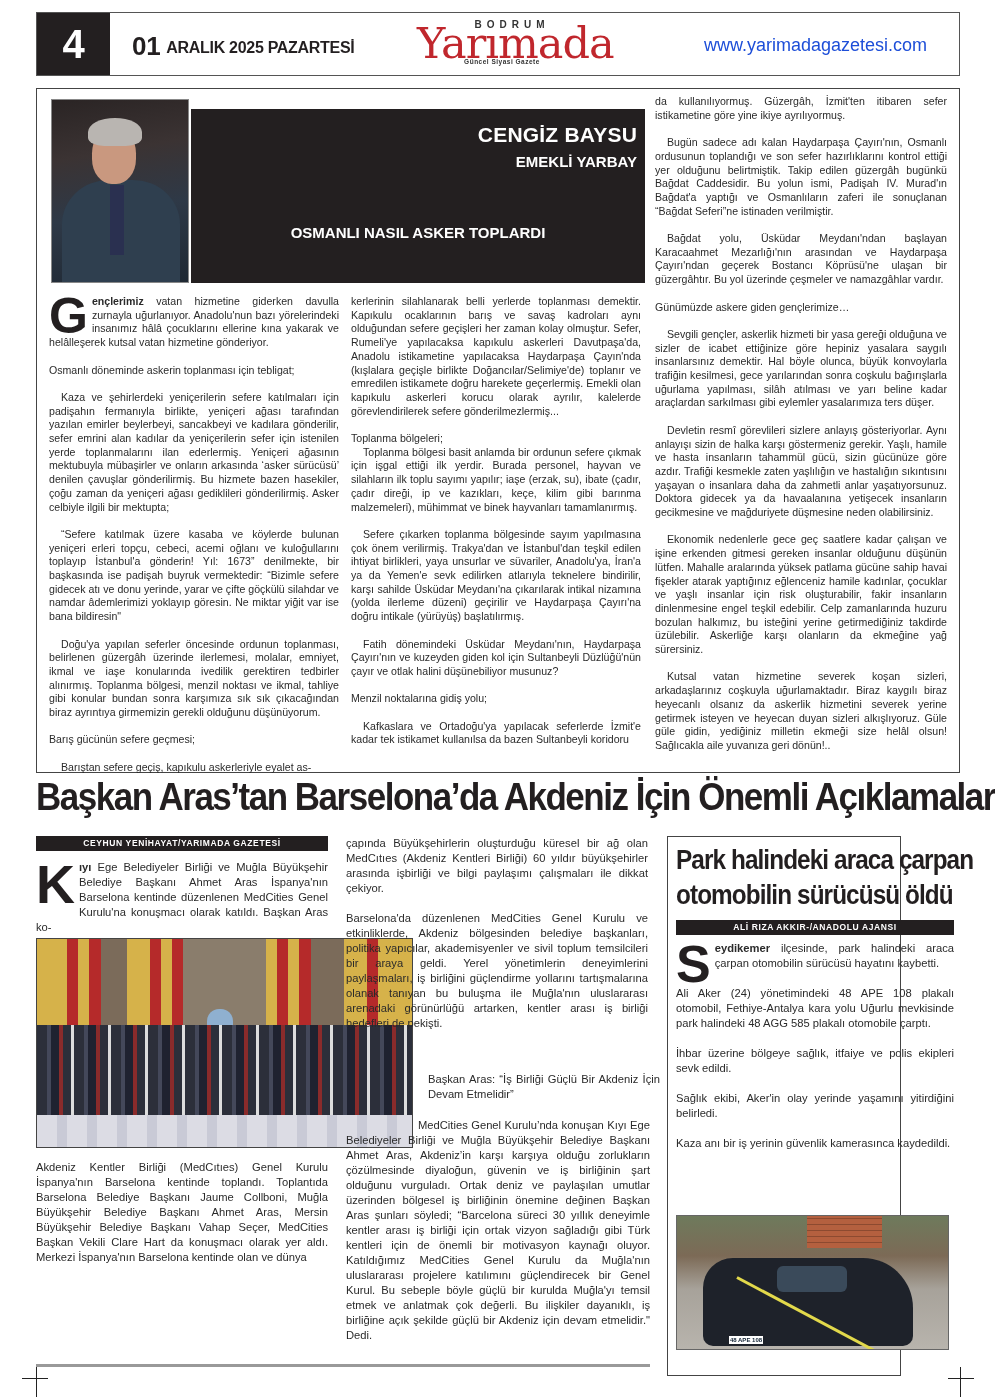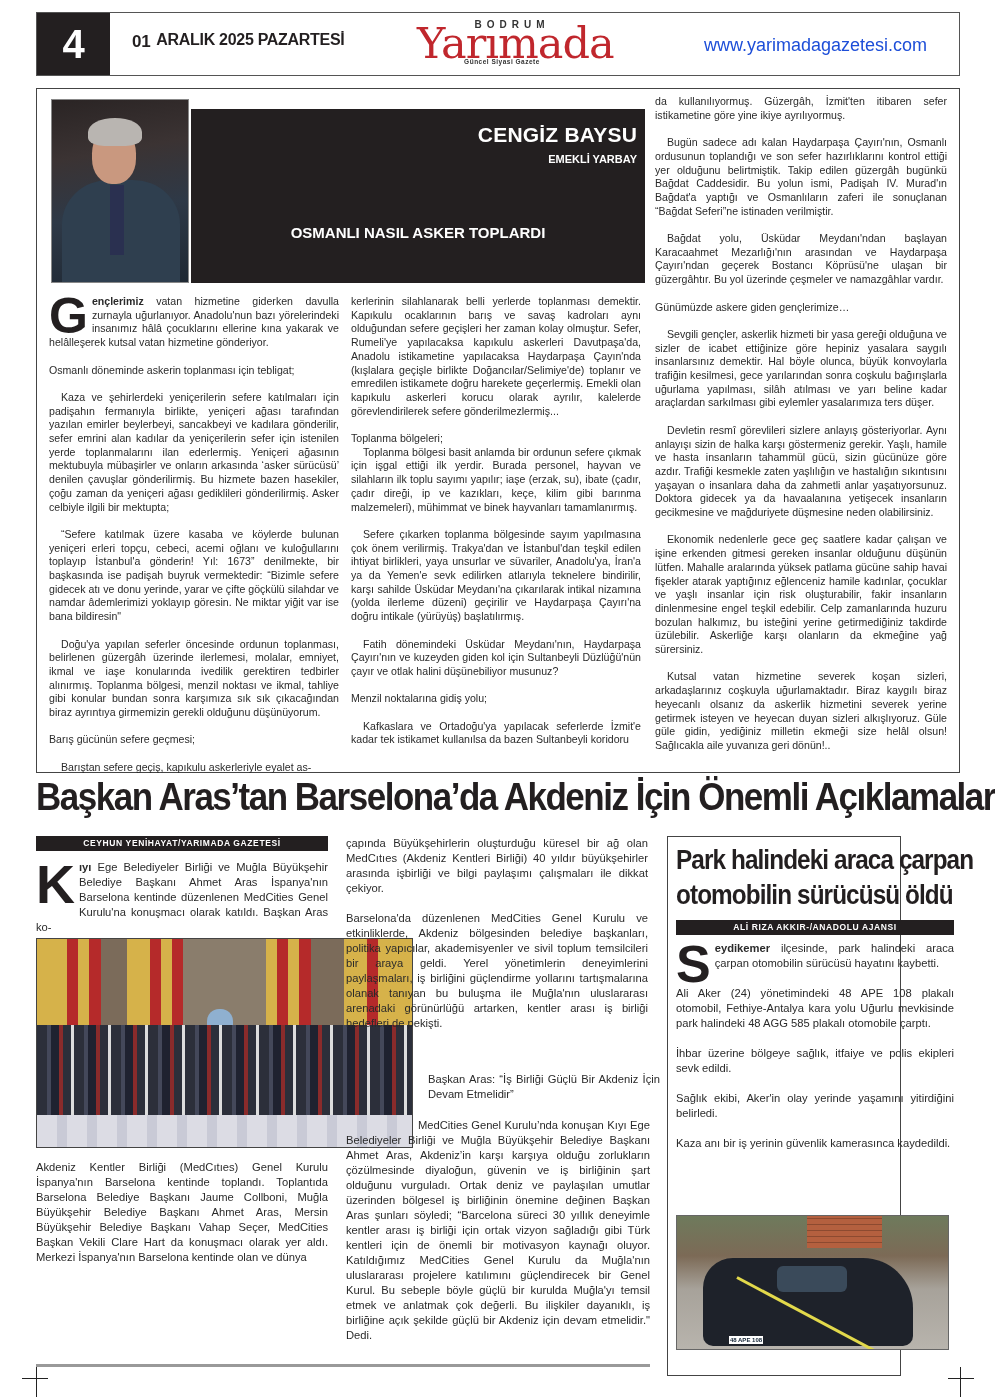--- a/index.html
+++ b/index.html
@@ -3,37 +3,37 @@
 <meta charset="utf-8">
 <style>
   * { box-sizing: border-box; margin: 0; padding: 0; }
   body { width: 995px; height: 1400px; background: #fff; position: relative; overflow: hidden; font-family: "Liberation Sans", sans-serif; color: #222; }
   .abs { position: absolute; }
 
   
   .header { left: 36px; top: 12px; width: 924px; height: 64px; border: 1px solid #555; background: #fff; }
   .page-num { left: 0; top: 0; width: 73px; height: 62px; background: #231f20; color: #fff; font-weight: bold; font-size: 40px; display: flex; align-items: center; justify-content: center; font-family: "Liberation Sans", sans-serif; }
   .date { left: 95px; top: 18px; font-weight: bold; font-size: 16px; color: #231f20; letter-spacing: -0.3px; }
-  .date .day { font-size: 17px; margin-right: 6px; vertical-align: -2px; text-align: right; }
+  .date .day { font-size: 26px; margin-right: 6px; vertical-align: -2px; text-align: right; }
   .logo { left: 380px; top: 6px; width: 170px; height: 52px; text-align: center; }
   .logo .top { font-size: 10px; font-weight: bold; letter-spacing: 5px; color: #333; display: block; margin-left: 20px; }
   .logo .main { font-family: "DejaVu Serif", serif; font-size: 43px; color: #c0272d; line-height: 26px; display: block; letter-spacing: -1px; }
   .logo .sub { font-size: 6.5px; font-weight: bold; color: #333; display: block; margin-top: 2px; letter-spacing: 0.5px; }
   .site { right: 32px; top: 22px; font-size: 18px; color: #1d4ed8; }
 
   
   .col-box { left: 36px; top: 88px; width: 924px; height: 685px; border: 1px solid #444; }
   .author-photo { left: 14px; top: 10px; width: 138px; height: 184px; background: linear-gradient(170deg, #2a2424 0%, #3b3333 30%, #2e3947 60%, #1f2833 100%); border: 1px solid #888; overflow: hidden; }
   .author-photo .face { position: absolute; left: 40px; top: 28px; width: 44px; height: 56px; border-radius: 45%; background: #c9987f; }
   .author-photo .hair { position: absolute; left: 36px; top: 18px; width: 54px; height: 28px; border-radius: 50% 50% 30% 30%; background: #b9b5b1; }
   .author-photo .suit { position: absolute; left: 10px; top: 80px; width: 118px; height: 110px; background: #2f3f4f; border-radius: 40% 40% 0 0; }
   .author-photo .tie { position: absolute; left: 58px; top: 85px; width: 14px; height: 70px; background: #2a3050; }
   .author-band { left: 154px; top: 20px; width: 454px; height: 82px; background: #231f20; color: #fff; text-align: right; padding: 14px 8px 0 0; }
   .author-band .name { font-size: 21px; font-weight: bold; letter-spacing: 0.2px; }
-  .author-band .rank { font-size: 11px; font-weight: bold; margin-top: 6px; }
+  .author-band .rank { font-size: 15px; font-weight: bold; margin-top: 6px; }
   .title-band { left: 154px; top: 92px; width: 454px; height: 102px; background: #231f20; color: #fff; display: flex; align-items: center; justify-content: center; font-size: 15px; font-weight: bold; }
 
   .text { font-size: 10.6px; line-height: 13.7px; color: #2a2a2a; text-align: justify; }
   .text p { margin-bottom: 13.7px; }
   .text p.ind { text-indent: 12px; }
   .text p.nm { margin-bottom: 0; }
   .dropcap { float: left; font-size: 50px; line-height: 38px; font-weight: bold; margin: 2px 4px 0 0; color: #231f20; font-family: "Liberation Sans", sans-serif; }
   .b { font-weight: bold; }
 
   .c1 { left: 12px; top: 206px; width: 290px; }
@@ -144,21 +144,21 @@
   <div class="door"></div>
   <div class="crowd"></div>
   <div class="floor"></div>
 </div>
 
 <div class="abs text2 b1b">
   <p>Akdeniz Kentler Birliği (MedCıtıes) Genel Kurulu İspanya'nın Barselona kentinde toplandı. Toplantıda Barselona Belediye Başkanı Jaume Collboni, Muğla Büyükşehir Belediye Başkanı Ahmet Aras, Mersin Büyükşehir Belediye Başkanı Vahap Seçer, MedCities Başkan Vekili Clare Hart da konuşmacı olarak yer aldı. Merkezi İspanya'nın Barselona kentinde olan ve dünya</p>
 </div>
 
 <div class="abs text2 b2">
-  <p>çapında Büyükşehirlerin oluşturduğu küresel bir ağ olan MedCıtıes (Akdeniz Kentleri Birliği) 40 yıldır büyükşehirler arasında işbirliği ve bilgi paylaşımı çalışmaları ile dikkat çekiyor.</p>
+  <p>çapında Büyükşehirlerin oluşturduğu küresel bir ağ olan MedCıtıes (Akdeniz Kentleri Birliği) 60 yıldır büyükşehirler arasında işbirliği ve bilgi paylaşımı çalışmaları ile dikkat çekiyor.</p>
   <p style="margin-bottom:0;"><span>Barselona'da düzenlenen MedCities Genel Kurulu ve etkinliklerde, Akdeniz bölgesinden belediye başkanları, politika yapıcılar, akademisyenler ve sivil toplum temsilcileri bir araya geldi. Yerel yönetimlerin deneyimlerini paylaşmaları, iş birliğini güçlendirme yollarını tartışmalarına olanak tanıyan bu buluşma ile Muğla'nın uluslararası arenadaki görünürlüğü artarken, kentler arası iş birliği hedefleri de pekişti.</span></p>
 </div>
 <div class="abs text2" style="left:428px; top:1072px; width:232px;">
   <p>Başkan Aras: “İş Birliği Güçlü Bir Akdeniz İçin Devam Etmelidir”</p>
 </div>
 <div class="abs text2" style="left:346px; top:1118px; width:304px; text-indent:72px;">
   <p>MedCities Genel Kurulu’nda konuşan Kıyı Ege Belediyeler Birliği ve Muğla Büyükşehir Belediye Başkanı Ahmet Aras, Akdeniz’in karşı karşıya olduğu zorlukların çözülmesinde diyaloğun, güvenin ve iş birliğinin şart olduğunu vurguladı. Ortak deniz ve paylaşılan umutlar üzerinden bölgesel iş birliğinin önemine değinen Başkan Aras şunları söyledi; “Barcelona süreci 30 yıllık deneyimle kentler arası iş birliği için ortak vizyon sağladığı gibi Türk kentleri için de önemli bir motivasyon kaynağı oluyor. Katıldığımız MedCities Genel Kurulu da Muğla'nın uluslararası projelere katılımını güçlendirecek bir Genel Kurul. Bu sebeple böyle güçlü bir kurulda Muğla'yı temsil etmek ve anlatmak çok değerli. Bu ilişkiler dayanıklı, iş birliğine açık şekilde güçlü bir Akdeniz için devam etmelidir." Dedi.</p>
 </div>
 
 <div class="abs bottom-rule"></div>

